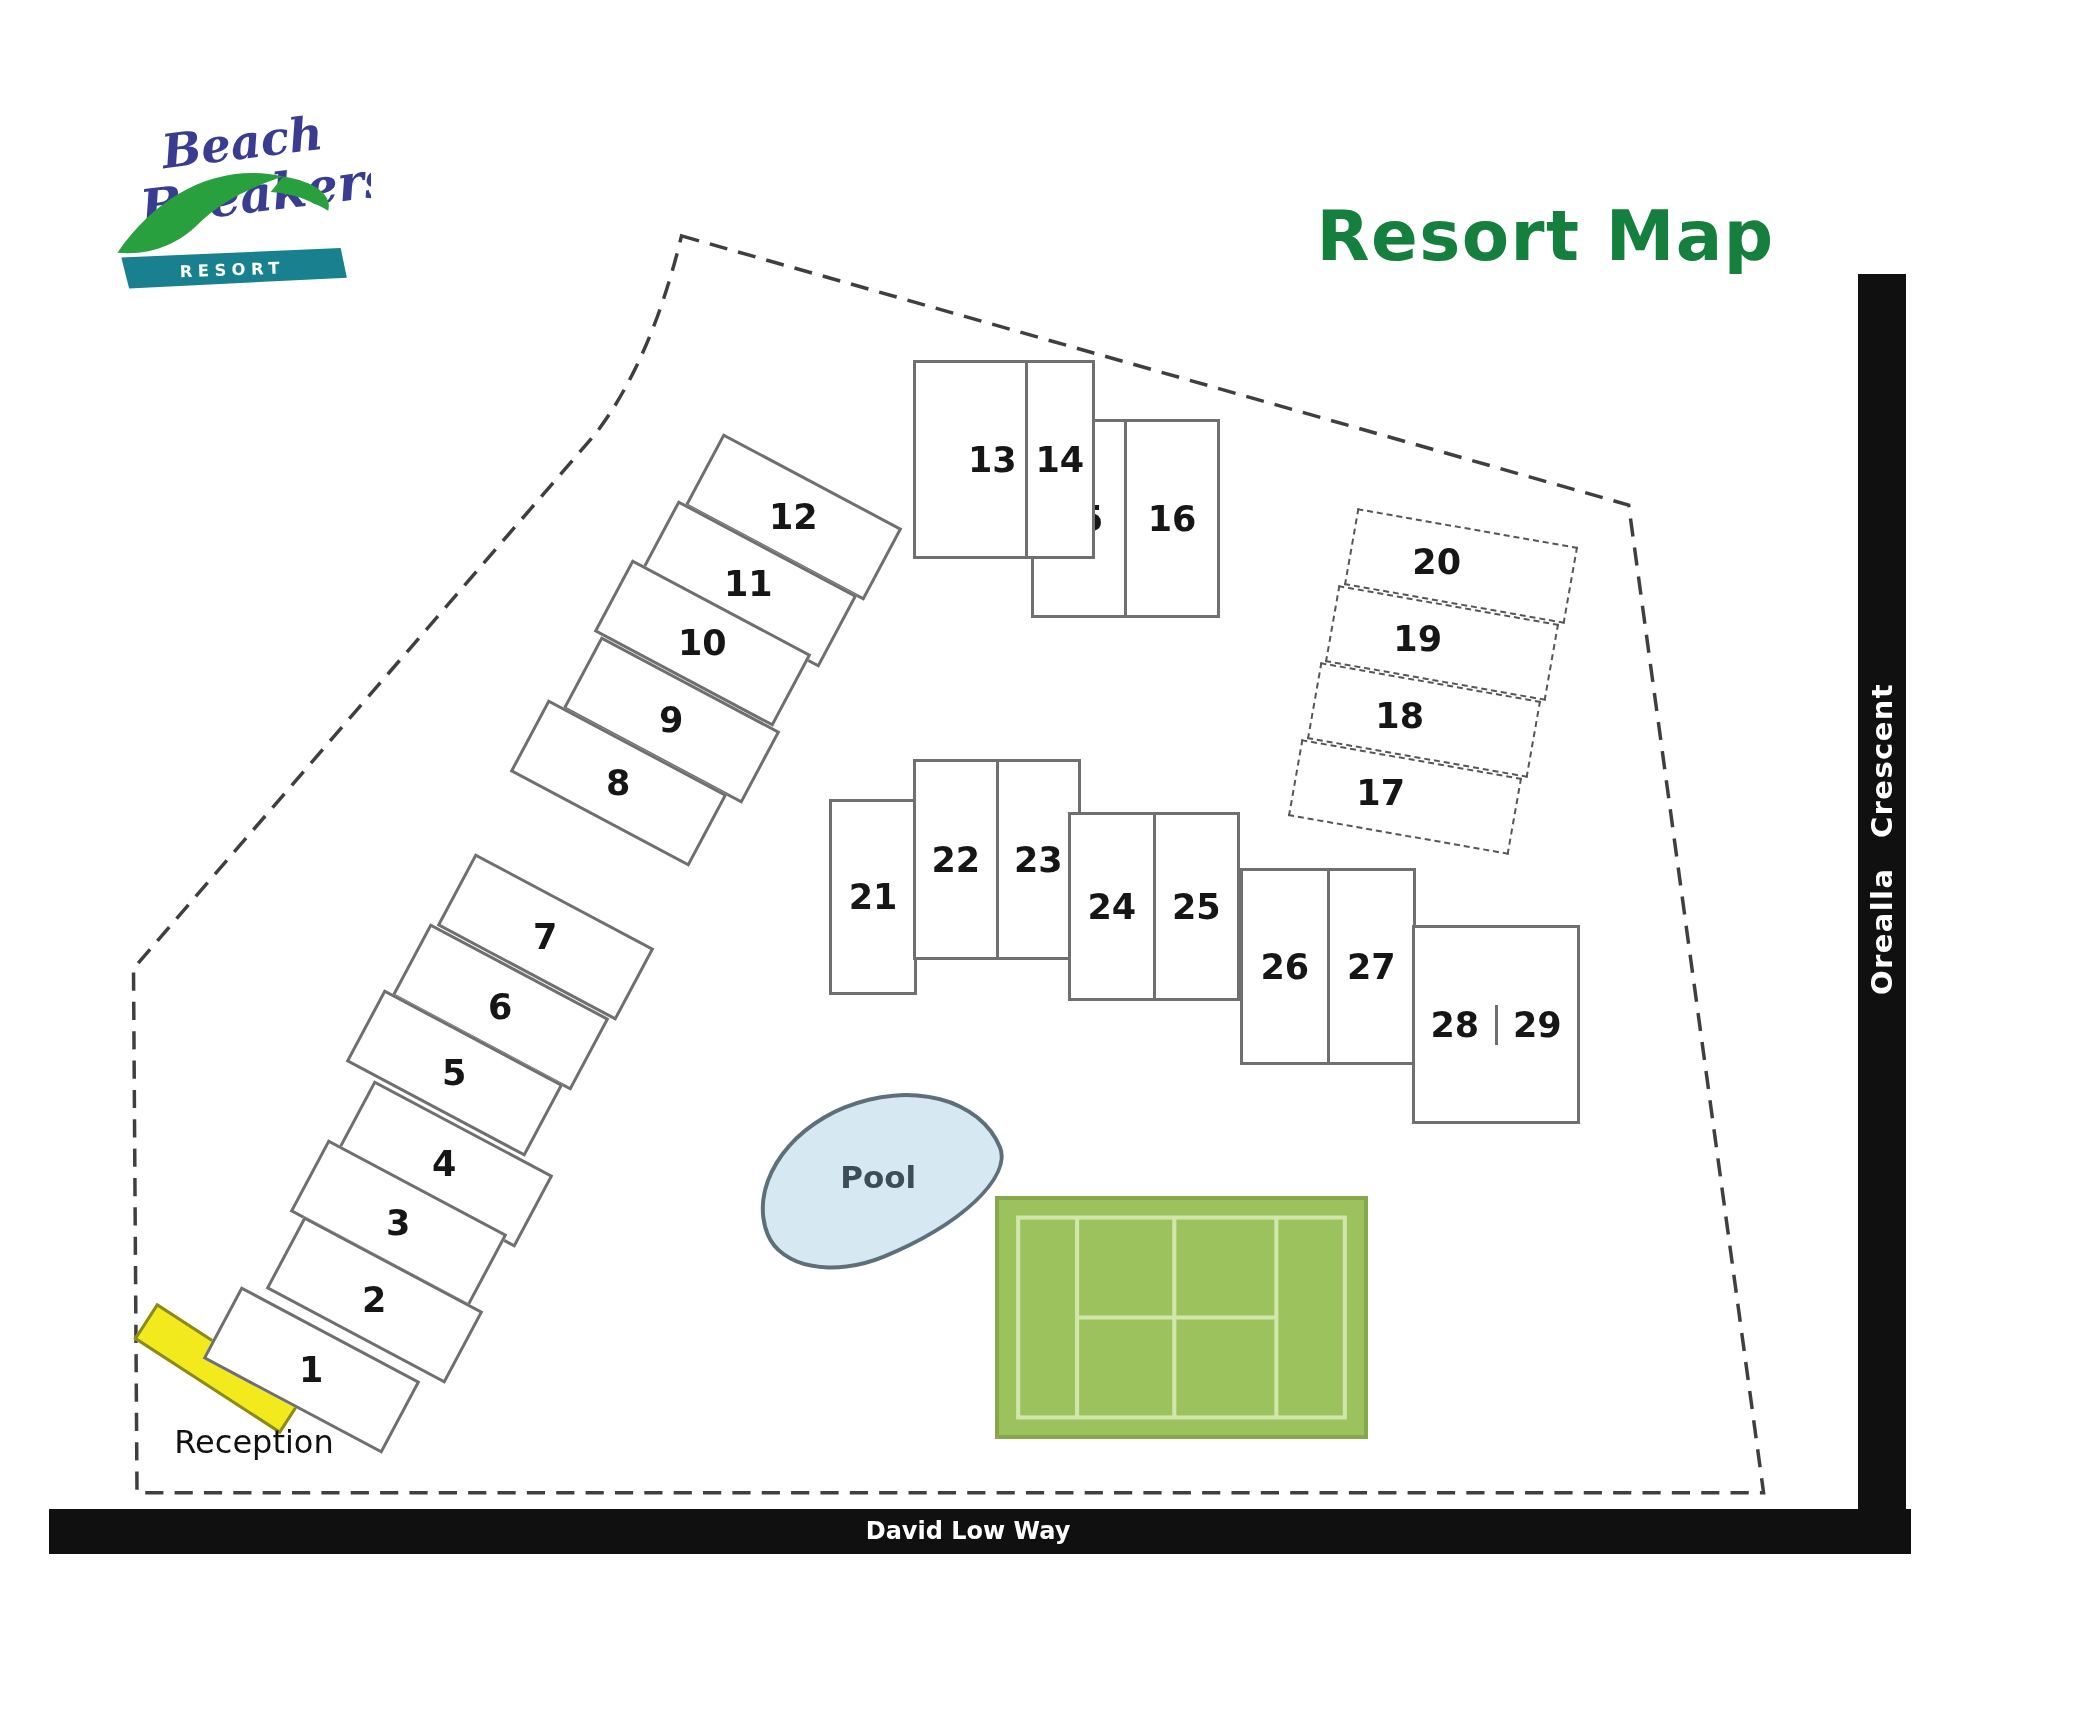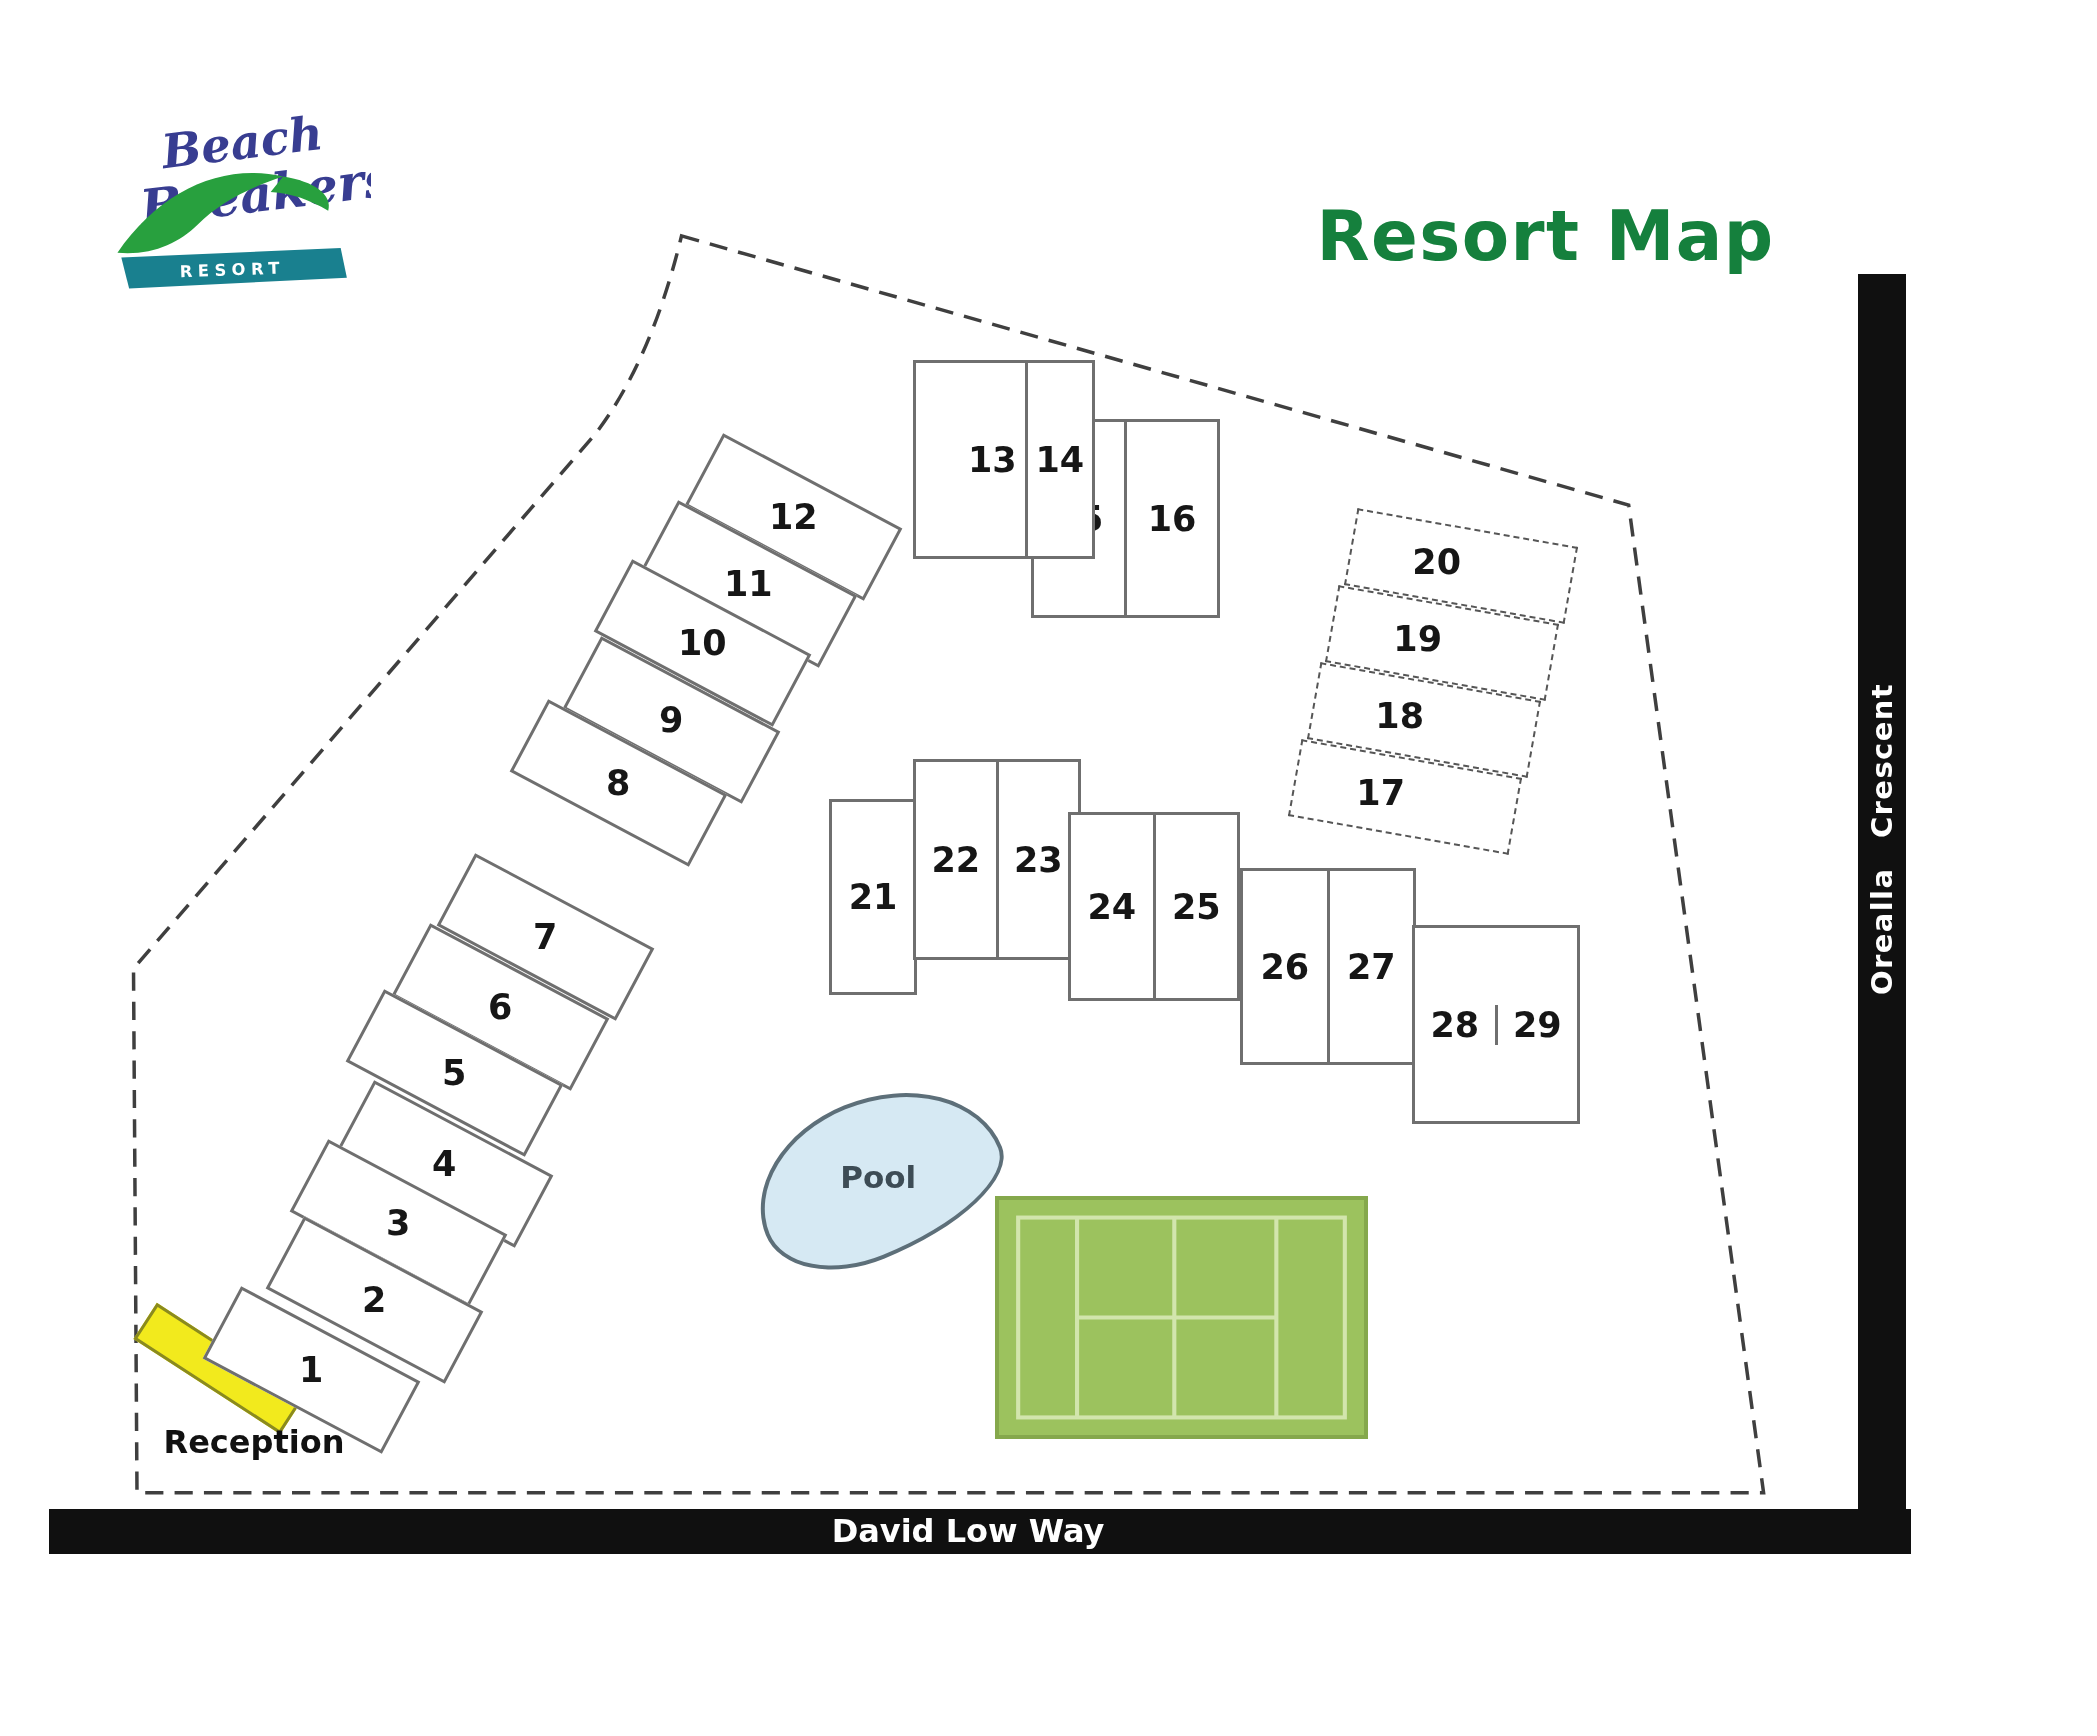--- a/index.html
+++ b/index.html
@@ -20,36 +20,36 @@
   .block{position:absolute;display:flex;background:#ffffff;border:3.5px solid #6f6f6f;
          box-sizing:border-box;}
   .block.dashed{border:2.8px dashed #565656;}
   .cell{flex:1;display:flex;align-items:center;justify-content:center;box-sizing:border-box;}
   .cell + .cell{border-left:3.5px solid #6f6f6f;}
   .num{display:inline-block;font-size:35px;font-weight:700;color:#161616;
        transform:rotate(var(--cr,0deg));}
 
   
   #reception-box{position:absolute;background:#f2ea1d;border:3.5px solid #8a8a1f;box-sizing:border-box;}
-  #reception-label{position:absolute;font-size:32px;font-weight:700;color:#111;transform:translateX(-50%);}
+  #reception-label{position:absolute;font-size:32px;font-weight:400;color:#111;transform:translateX(-50%);}
 
   
   #pool{position:absolute;background:#d6e9f3;border:4.2px solid #5d6f79;box-sizing:border-box;
         border-radius:48% 52% 60% 40% / 58% 62% 38% 42%;
         display:flex;align-items:center;justify-content:center;}
   #pool .plabel{font-size:31px;font-weight:700;color:#3d4c55;}
 
   
   #court{position:absolute;background:#9cc25e;border:4.2px solid #85a84c;box-sizing:border-box;}
   #court svg{display:block;width:100%;height:100%;}
 
   
   .road{position:absolute;background:#101010;}
   .road-label{position:absolute;color:#ffffff;font-weight:700;white-space:nowrap;}
-  #road-label-bottom{font-size:32px;transform:translate(-50%,-50%);}
+  #road-label-bottom{font-size:24px;transform:translate(-50%,-50%);}
   #road-label-right{font-size:29px;letter-spacing:1.4px;word-spacing:18px;
                     transform:translate(-50%,-50%) rotate(-90deg);}
 </style>
 </head>
 <body>
 
 <div id="canvas">
 
   <div id="logo">
     <svg viewBox="0 0 340 270" width="266" height="210">

